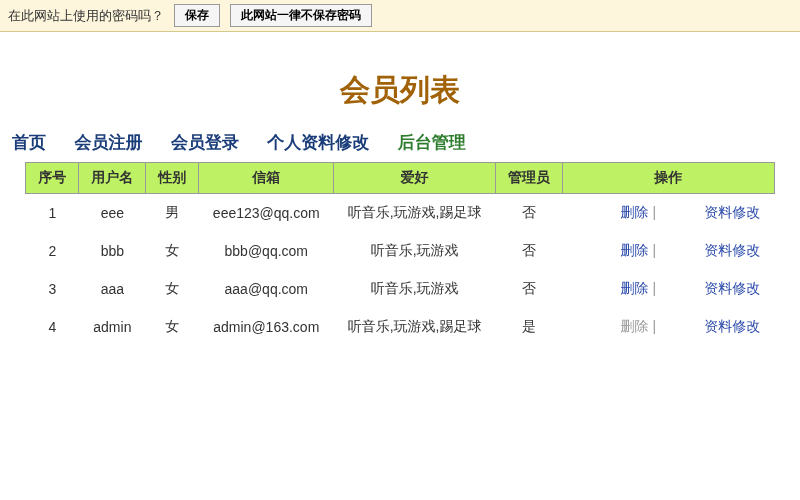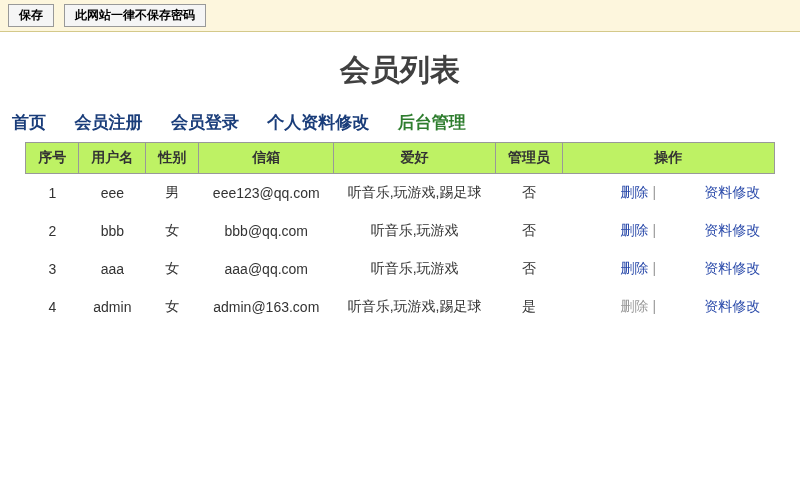--- a/index.html
+++ b/index.html
@@ -20,22 +20,22 @@
       padding: 2px 10px;
       font-size: 12px;
       cursor: pointer;
       font-family: inherit;
       font-weight: bold;
     }
     h1.page-title {
       text-align: center;
       font-size: 30px;
       font-weight: bold;
-      margin: 18px 0 20px;
-      color: #404040;
+      margin: 38px 0 20px;
+      color: #a16207;
     }
     .nav {
       text-align: left;
       margin-bottom: 8px;
     }
     .nav a {
       color: #1a3d7a;
       font-size: 17px;
       font-weight: bold;
       text-decoration: none;
@@ -66,20 +66,21 @@
       cursor: pointer;
       margin-left: 44px;
     }
     .action-link.disabled { color: #999; cursor: default; }
     .action-sep { color: #999; margin: 0 4px; }
   </style>
 </head>
 <body>
 
 <div class="notify-bar">
+  <span class="notify-text">在此网站上使用的密码吗？</span>
   <button class="notify-btn">保存</button>
   <button class="notify-btn">此网站一律不保存密码</button>
 </div>
 
 <h1 class="page-title">会员列表</h1>
 
 <div class="nav">
   <a>首页</a>
   <a>会员注册</a>
   <a>会员登录</a>

